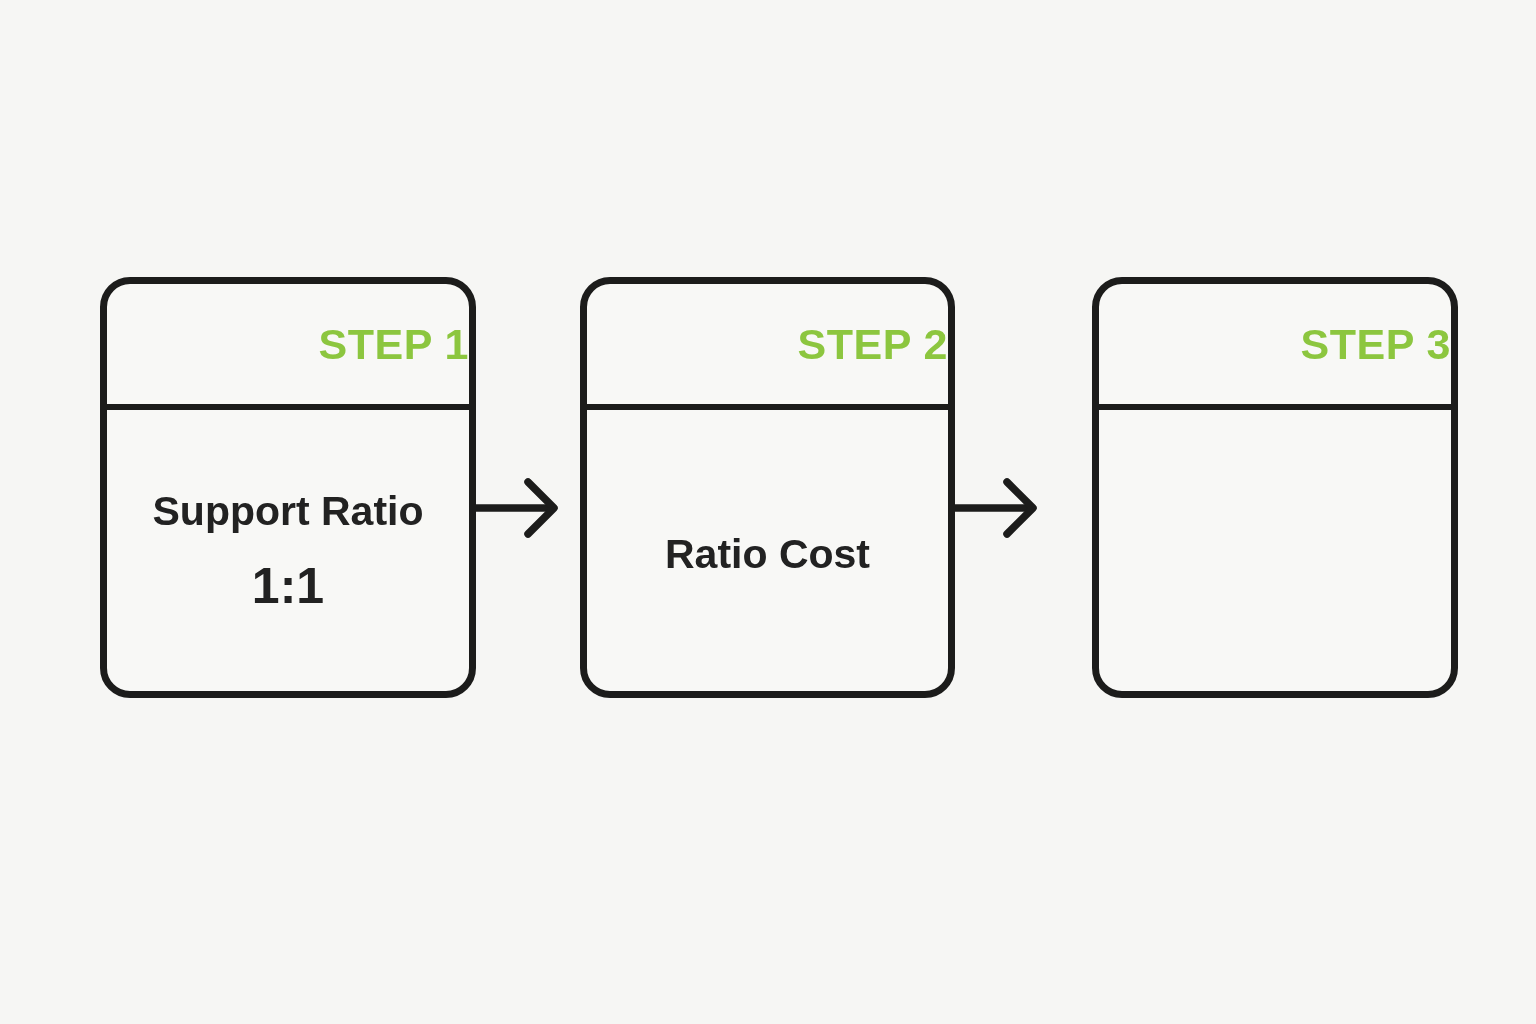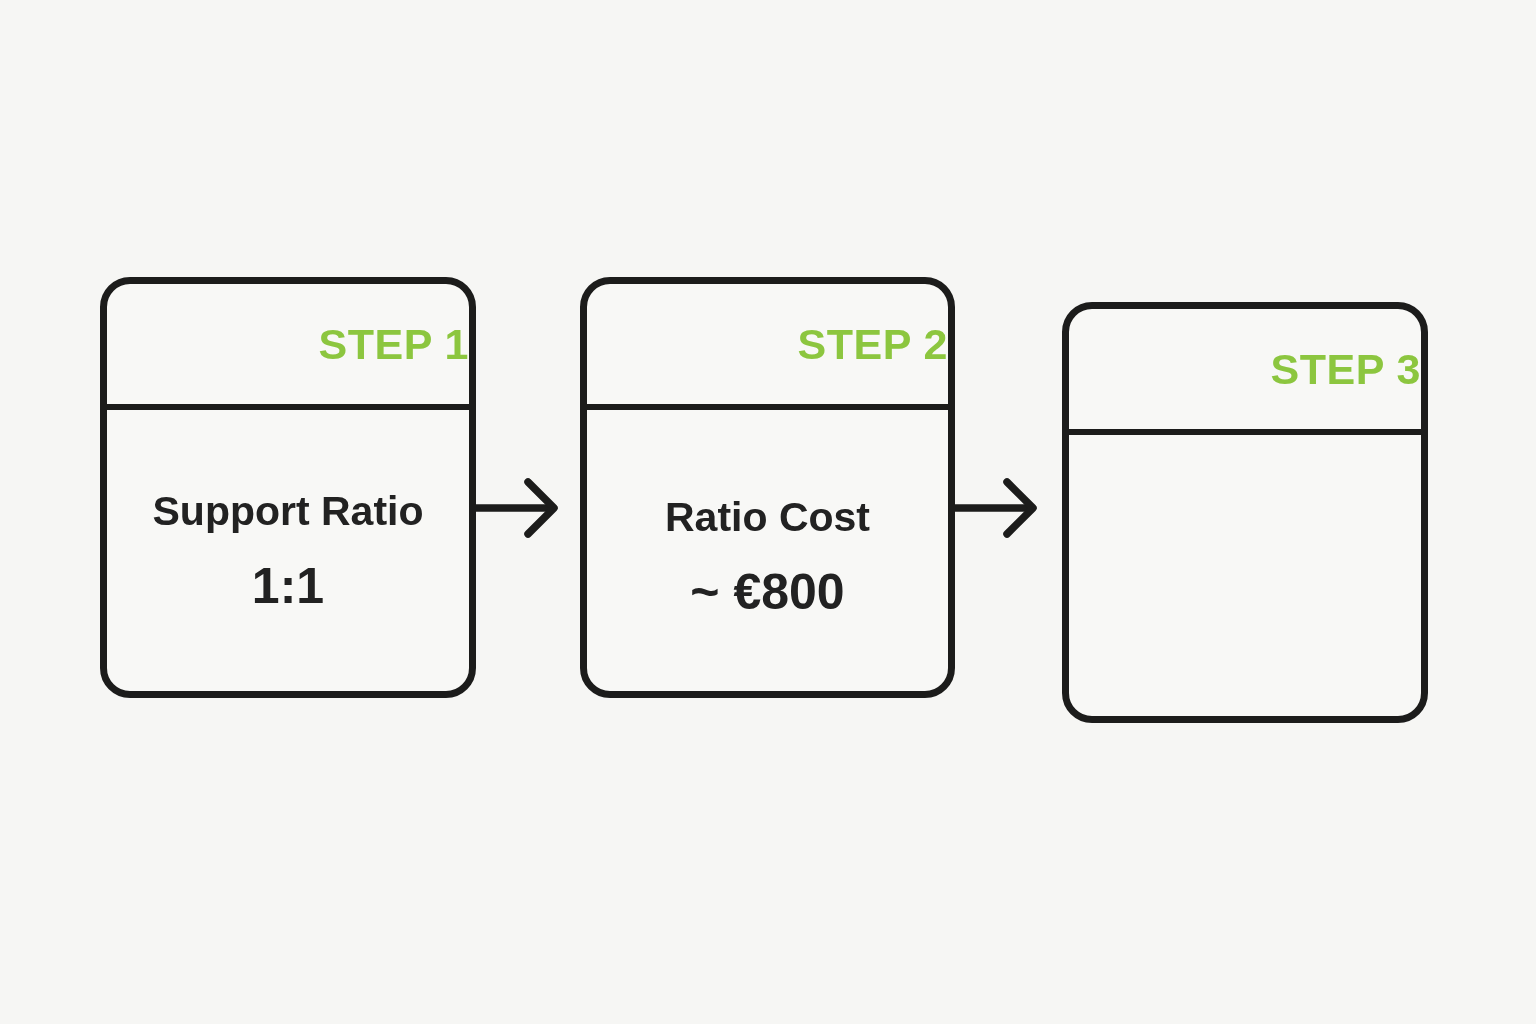--- a/index.html
+++ b/index.html
@@ -22,21 +22,21 @@
     top:277px;
     height:421px;
     background:var(--card);
     border:7px solid var(--ink);
     border-radius:30px;
     display:flex;
     flex-direction:column;
   }
   .card-1{left:100px;width:376px;}
   .card-2{left:580px;width:375px;gap:12px;}
-  .card-3{left:1062px;width:366px;margin-top:25px;}
+  .card-3{left:1092px;width:366px;}
   .card-header{
     height:126px;
     flex:0 0 auto;
     border-bottom:6px solid var(--ink);
     display:flex;
     align-items:center;
     justify-content:flex-end;
   }
   .card-header .header-label{
     font-size:43px;
@@ -99,21 +99,20 @@
       <path d="M54,12 L80,38 L54,64"></path>
     </svg>
   </div>
 
   <div class="step-card card-2">
     <div class="card-header">
       <span class="header-label">STEP 2</span>
     </div>
     <div class="card-body">
       <div class="body-line first">Ratio Cost</div>
-      <div class="body-line big">~ €800</div>
     </div>
   </div>
 
   <div class="arrow arrow-2">
     <svg viewBox="0 0 86 76" xmlns="http://www.w3.org/2000/svg" aria-hidden="true">
       <path d="M2,38 H78"></path>
       <path d="M54,12 L80,38 L54,64"></path>
     </svg>
   </div>
 

